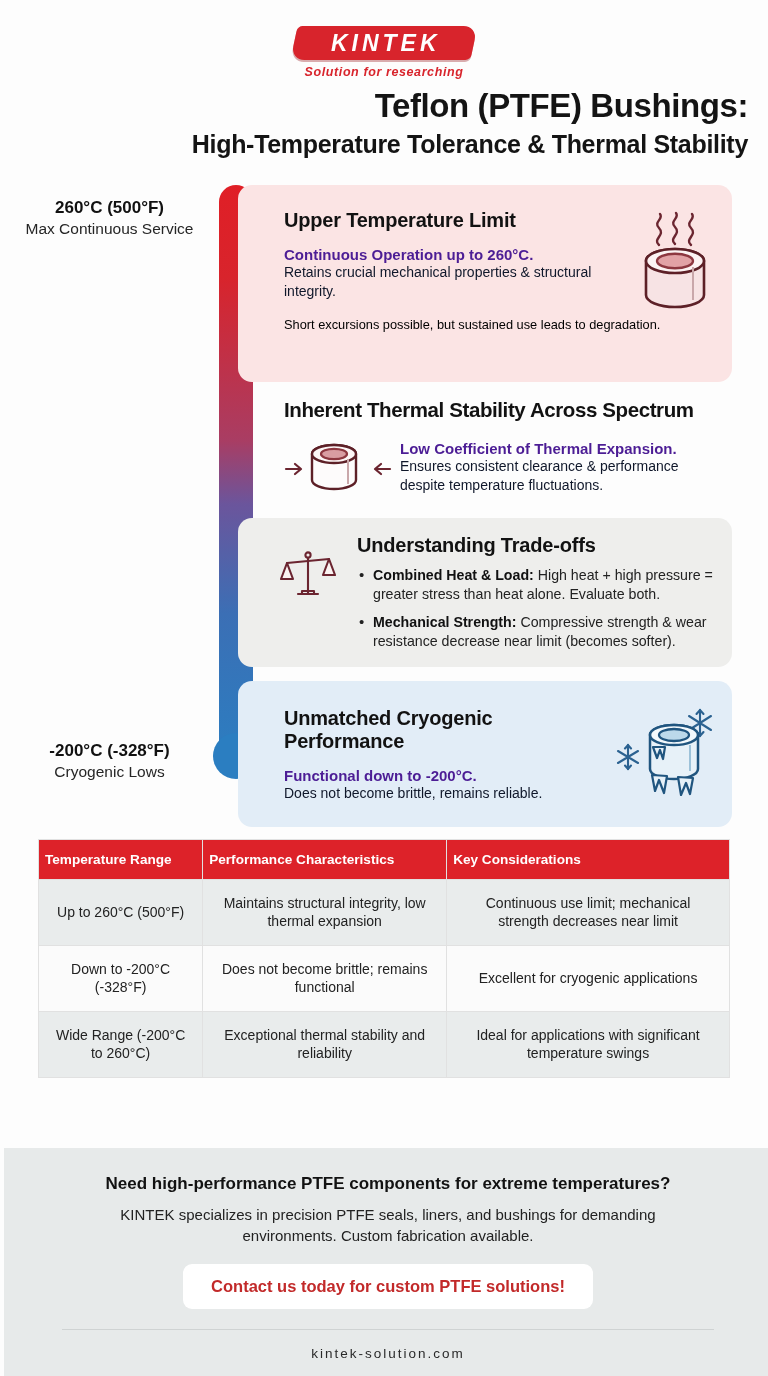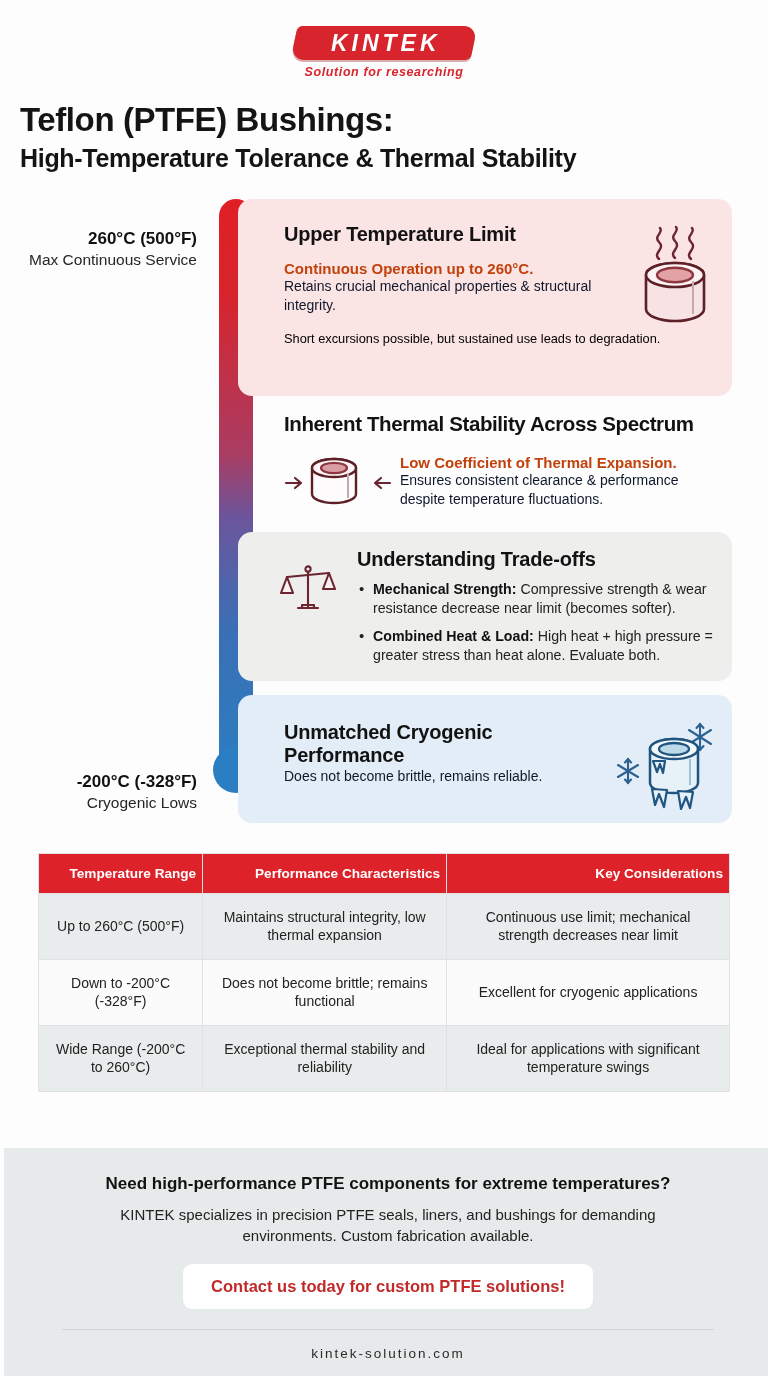--- a/index.html
+++ b/index.html
@@ -26,58 +26,58 @@
     transform:skewX(12deg);
     color:#ffffff; font-weight:bold; font-style:italic;
     font-size:23px; letter-spacing:4px; padding-left:4px;
   }
   .logo-tag{
     margin-top:5px; color:#d8242c; font-style:italic; font-weight:bold;
     font-size:12.5px; letter-spacing:.6px;
   }
 
   
-  .title-block{ margin-top:22px; text-align:left; padding:0 20px; }
+  .title-block{ margin-top:8px; text-align:right; padding:0 20px; }
   .title-line1{ font-size:33px; font-weight:bold; letter-spacing:-.4px; color:#141414; }
   .title-line2{ font-size:25px; font-weight:bold; margin-top:5px; color:#141414; letter-spacing:-.3px; }
 
   
   .diagram{ position:relative; margin-top:26px; height:640px; }
 
   
   .thermo{ position:absolute; left:213px; top:0px; width:46px; height:625px; }
   .thermo-bar{
     position:absolute; left:6px; top:0; width:34px; height:580px;
     border-radius:17px 17px 0 0;
     background:linear-gradient(to bottom,#e01f26 0%,#d8242c 16%,#a93d63 44%,#6b559c 55%,#3b6fb5 74%,#2b7ec1 100%);
   }
   .thermo-bulb{
     position:absolute; left:0px; top:548px; width:46px; height:46px;
     border-radius:50%; background:#2b7ec1;
   }
 
   
-  .lbl{ position:absolute; text-align:right; width:175px; left:22px; line-height:1.3;margin-top:17px; }
+  .lbl{ position:absolute; text-align:center; width:175px; left:22px; line-height:1.3; }
   .lbl-hot{ top:12px; }
   .lbl-cold{ top:555px; }
   .lbl .big{ font-size:17px; font-weight:bold; color:#111; display:block; }
   .lbl .small{ font-size:15.5px; color:#262626; display:block; }
 
   
   .cards{ position:absolute; left:238px; top:0; width:494px; }
 
   .card{ border-radius:14px; position:relative; }
   .card-hot{ background:#fbe4e4; padding:24px 22px 20px 46px; min-height:197px; }
   .card-mid{ background:transparent; padding:16px 14px 6px 46px; }
   .card-grey{ background:#eeeeec; padding:16px 18px 16px 42px; margin-top:10px; min-height:140px; }
   .card-cold{ background:#e2edf7; padding:26px 22px 24px 46px; margin-top:14px; min-height:128px; }
 
   .card-h{ font-size:20px; font-weight:bold; color:#121212; letter-spacing:-.2px; }
   .card-h-mid{ font-size:20.5px; font-weight:bold; color:#121212; letter-spacing:-.4px; }
-  .lead{ font-size:15px; font-weight:bold; color:#c2410c; margin-top:14px; }
+  .lead{ font-size:15px; font-weight:bold; color:#4c1d95; margin-top:14px; }
   .body-t{ font-size:14px; color:#0f172a; line-height:1.35; }
   .note{ font-size:12.8px; color:#000000; margin-top:16px; }
 
   .hot-text{ width:330px; }
   .cold-text{ width:330px; }
 
   .icon-hot{ position:absolute; right:20px; top:26px; }
   .icon-cold{ position:absolute; right:14px; top:20px; }
 
   .mid-row{ display:flex; align-items:flex-start; gap:8px; margin-top:12px; }
@@ -92,21 +92,21 @@
     font-size:14.2px; line-height:1.34; color:#222; margin-top:9px;
     padding-left:16px; position:relative;
   }
   .bullets li:before{
     content:"•"; position:absolute; left:2px; top:-1px; font-size:15px; color:#222;
   }
   .bullets b{ color:#111; }
   table{ width:692px; border-collapse:collapse; margin-left:38px; margin-top:14px; }
   thead th{
     background:#dd2229; color:#fff; font-size:13.6px; font-weight:bold;
-    padding:12px 6px; text-align:right; border-right:1px solid #eceaea;margin-top:12px;
+    padding:12px 6px; text-align:left; border-right:1px solid #eceaea;margin-top:12px;
   }
   thead th:last-child{ border-right:none; }
   tbody td{
     font-size:14px; color:#222; text-align:center; padding:14px 12px;
     border-right:1px solid #e3e3e3; border-top:1px solid #e3e3e3; line-height:1.32;
   }
   tbody td:last-child{ border-right:none; }
   tbody tr.shade td{ background:#e9ecec; }
   tbody tr.plain td{ background:#fbfbfb; }
   table, thead th, tbody td{ border-color:#e1e1e1; }
@@ -221,33 +221,34 @@
                 <path d="M49 11 L43 27 h12 z" fill="#fbf3f2"></path>
                 <path d="M18 46 h20"></path>
                 <path d="M22 46 v-3 h12 v3"></path>
               </g>
             </svg>
           </div>
           <div class="grey-copy">
             <div class="card-h">Understanding Trade-offs</div>
             <ul class="bullets">
               <li>
-                <b>Mechanical Strength:</b><span> Compressive strength &amp; wear resistance decrease near limit (becomes softer).</span>
+                <b>Combined Heat &amp; Load:</b><span> High heat + high pressure = greater stress than heat alone. Evaluate both.</span>
               </li>
               <li>
-                <b>Combined Heat &amp; Load:</b><span> High heat + high pressure = greater stress than heat alone. Evaluate both.</span>
+                <b>Mechanical Strength:</b><span> Compressive strength &amp; wear resistance decrease near limit (becomes softer).</span>
               </li>
             </ul>
           </div>
         </div>
       </div>
 
       <div class="card card-cold">
         <div class="cold-text">
           <div class="card-h">Unmatched Cryogenic Performance</div>
+          <div class="lead">Functional down to -200°C.</div>
           <div class="body-t">Does not become brittle, remains reliable.</div>
         </div>
         <div class="icon-cold">
           <svg width="104" height="104" viewBox="0 0 104 104">
             <g stroke="#2b6291" stroke-width="2.1" fill="none" stroke-linecap="round">
               <g transform="translate(86,22)">
                 <path d="M0 -13 V13 M-11 -7 L11 7 M-11 7 L11 -7"></path>
                 <path d="M-3.5 -9 L0 -13 L3.5 -9 M-3.5 9 L0 13 L3.5 9"></path>
               </g>
               <g transform="translate(14,56)">

